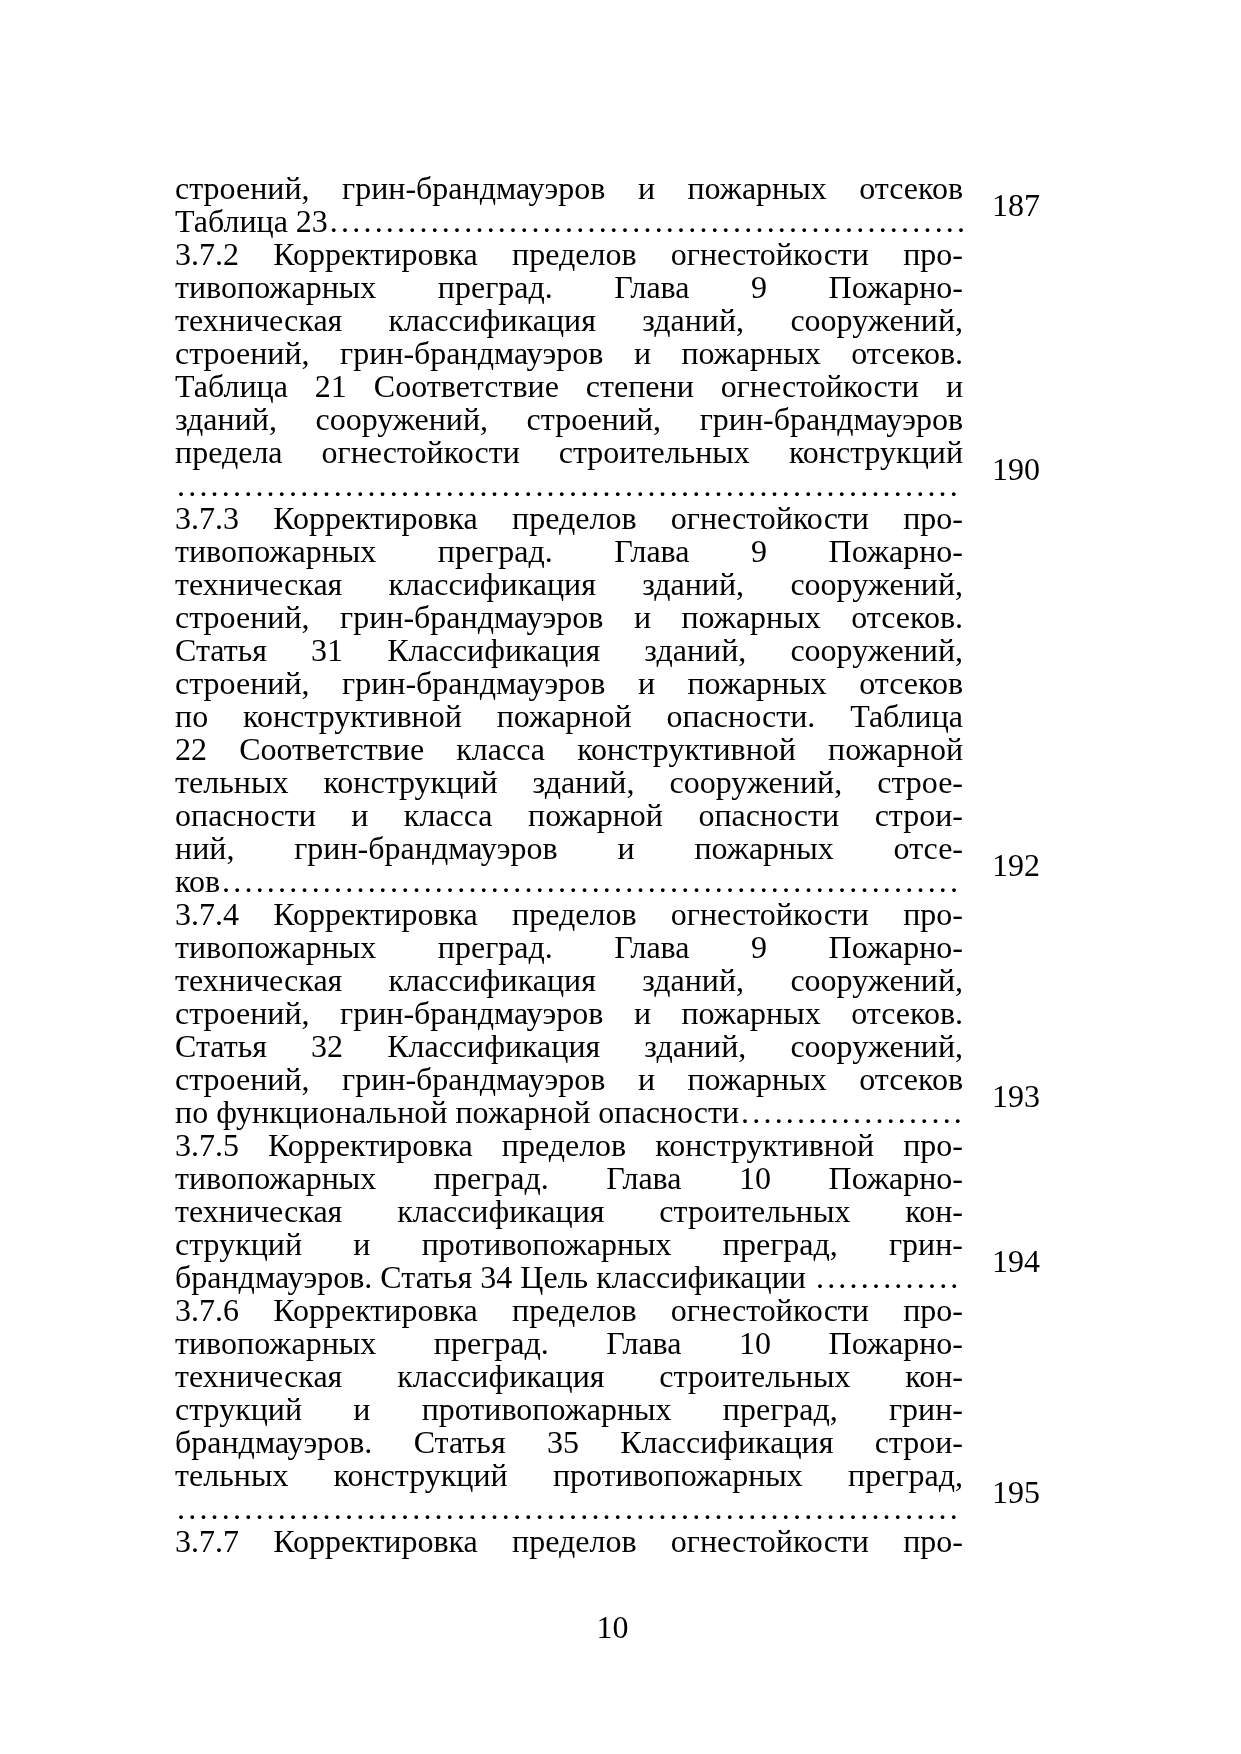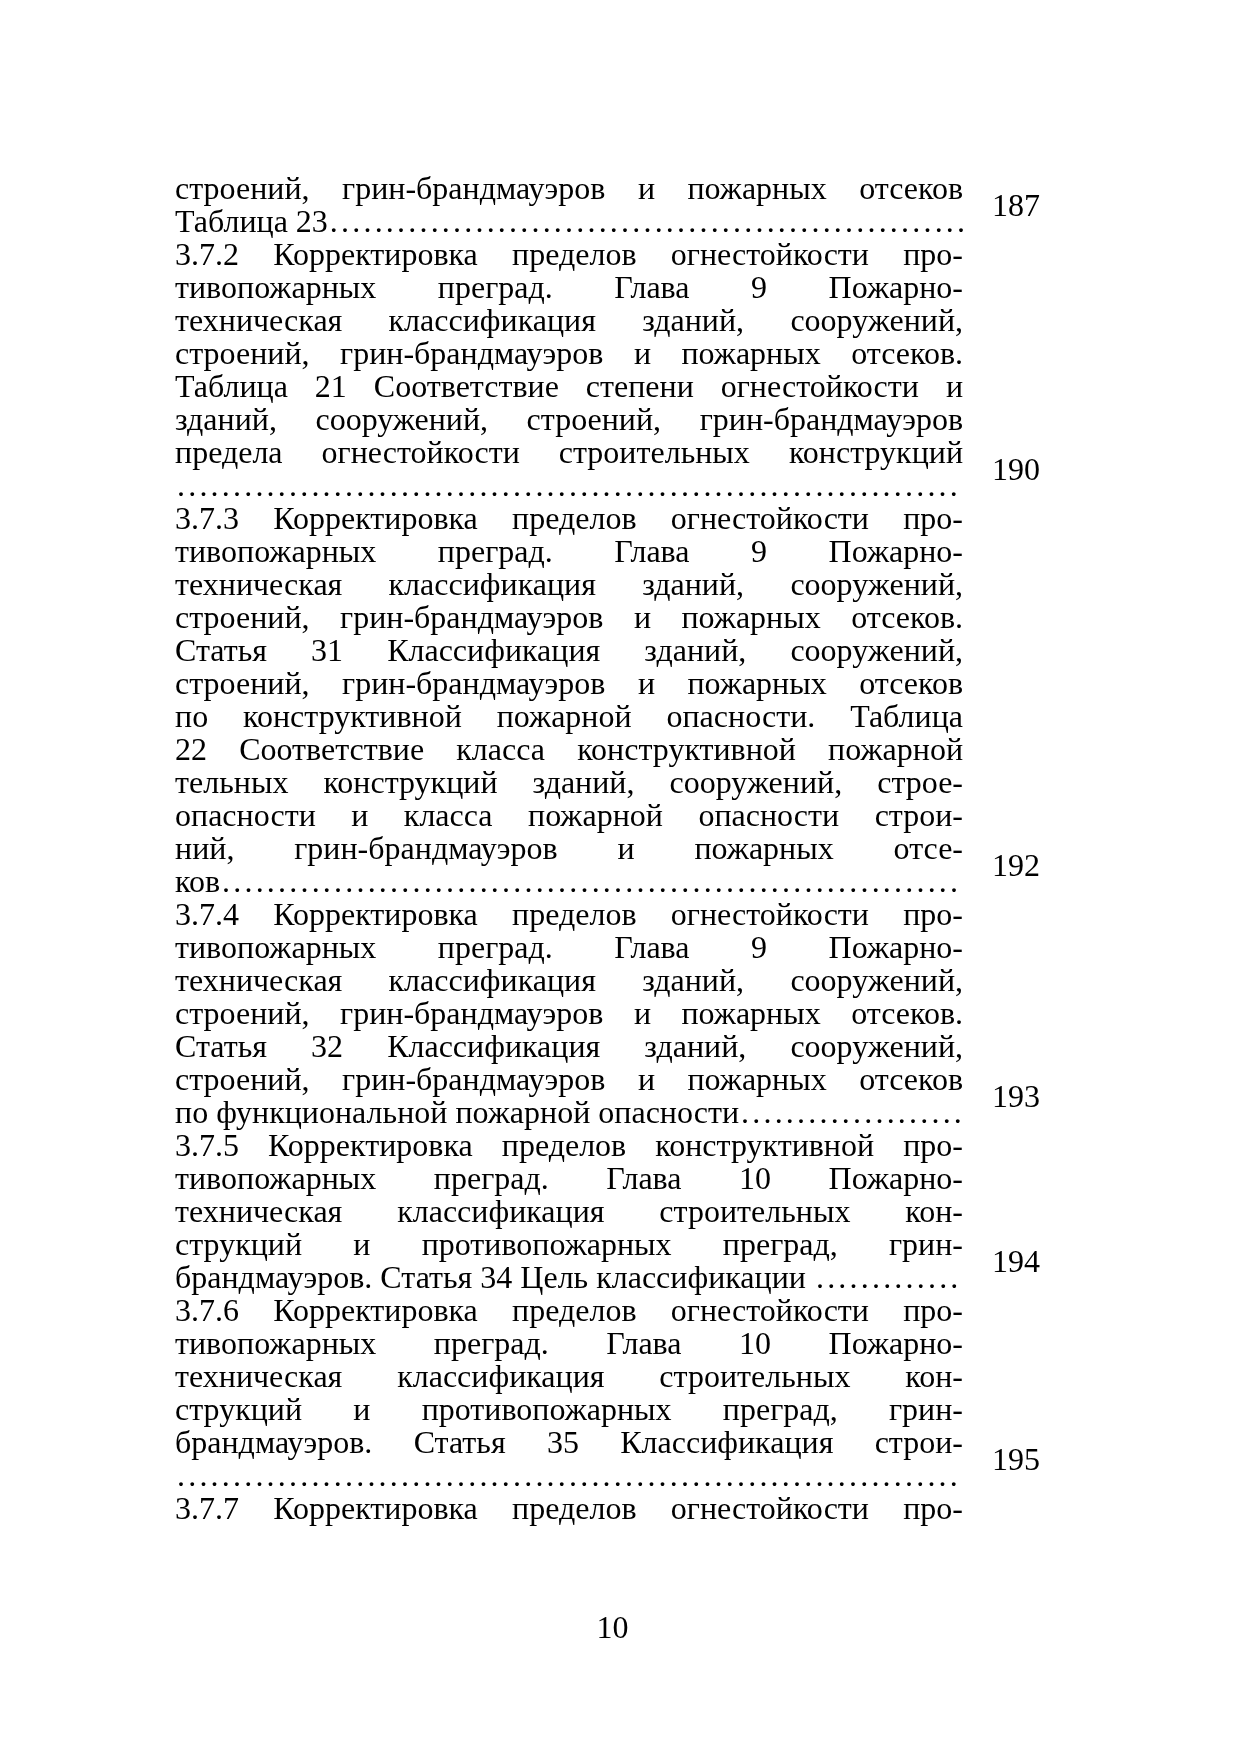--- a/index.html
+++ b/index.html
@@ -133,20 +133,21 @@
         <span class="dot-leader">........................................................................................................................................................................................................</span>
       </div>
       <span class="page-ref">194</span>
     </div>
     <div class="toc-entry">
       <div class="toc-line">3.7.6 Корректировка пределов огнестойкости про-</div>
       <div class="toc-line">тивопожарных преград. Глава 10 Пожарно-</div>
       <div class="toc-line">техническая классификация строительных кон-</div>
       <div class="toc-line">струкций и противопожарных преград, грин-</div>
       <div class="toc-line">брандмауэров. Статья 35 Классификация строи-</div>
+      <div class="toc-line">тельных конструкций противопожарных преград,</div>
       <div class="toc-line leader-line">
         <span class="dot-leader">........................................................................................................................................................................................................</span>
       </div>
       <span class="page-ref">195</span>
     </div>
     <div class="toc-entry">
       <div class="toc-line">3.7.7 Корректировка пределов огнестойкости про-</div>
     </div>
   </div>
 

